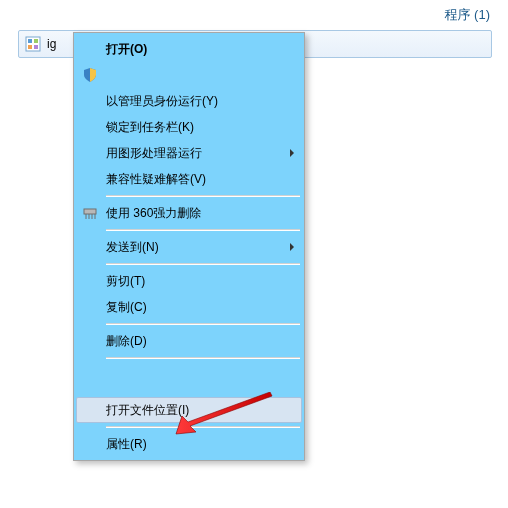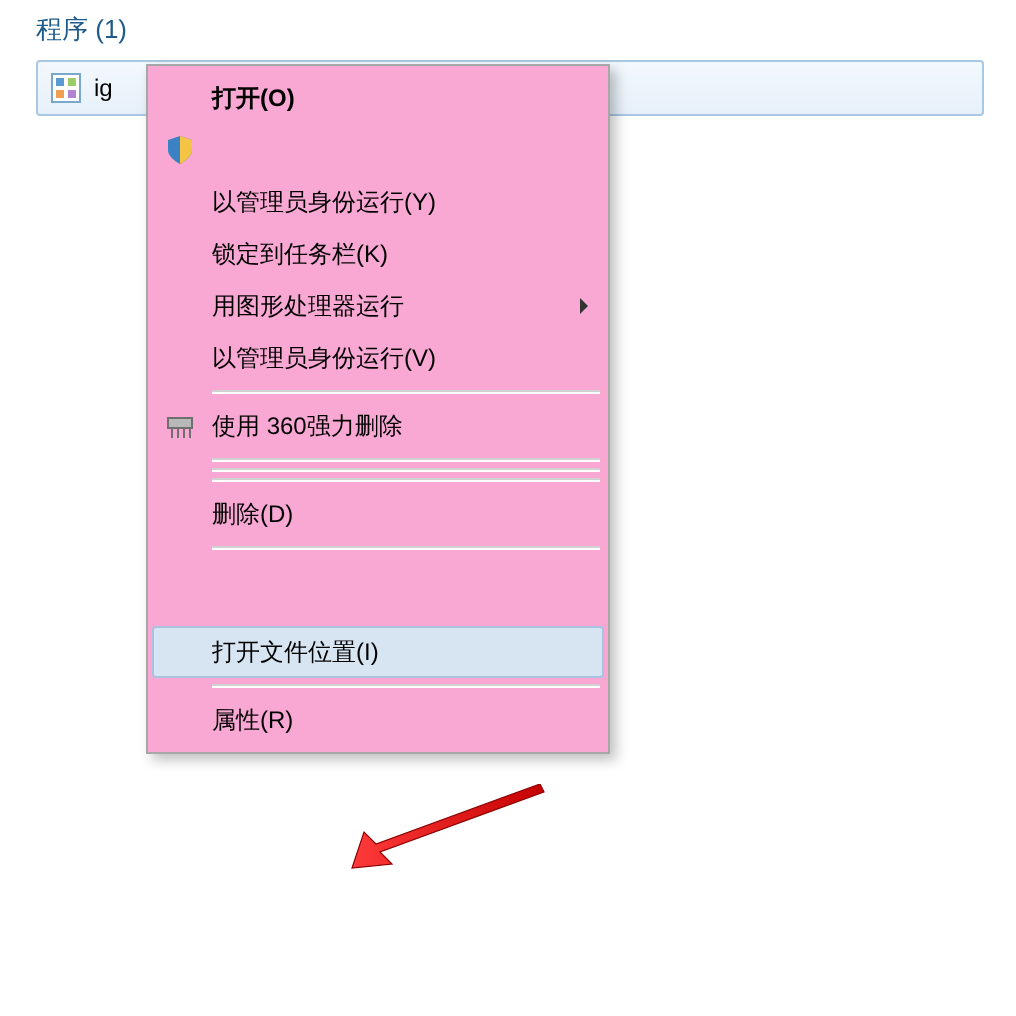--- a/index.html
+++ b/index.html
@@ -7,20 +7,21 @@
     font-family: "Microsoft YaHei", "Segoe UI", Tahoma, sans-serif;
     font-size: 12px;
     background: #fff;
     width: 508px;
     height: 508px;
     overflow: hidden;
     position: relative;
   }
   .container {
     padding: 6px 18px;
+    text-align: right;
   }
   .section-header {
     color: #1e5b8a;
     font-size: 13px;
     margin-bottom: 6px;
   }
   .result-row {
     display: flex;
     align-items: center;
     border: 1px solid #a8c8e4;
@@ -35,21 +36,21 @@
     margin-right: 6px;
     display: inline-flex;
     align-items: center;
     justify-content: center;
   }
   .context-menu {
     position: absolute;
     left: 73px;
     top: 32px;
     width: 226px;
-    background: #f9a8d4;
+    background: #7dd3fc;
     border: 1px solid #a7a7a7;
     box-shadow: 3px 3px 6px rgba(0,0,0,0.25);
     padding: 3px 2px;
   }
   .menu-item {
     display: flex;
     align-items: center;
     padding: 4px 8px 4px 4px;
     position: relative;
     color: #000;
@@ -138,21 +139,21 @@
 
   <div class="menu-item">
     <span class="menu-icon"></span>
     <span class="menu-label">用图形处理器运行</span>
     <span class="submenu-arrow"></span>
   </div>
 
 
   <div class="menu-item">
     <span class="menu-icon"></span>
-    <span class="menu-label">以管理员身份运行(V)</span>
+    <span class="menu-label">兼容性疑难解答(V)</span>
   </div>
 
   <div class="separator"></div>
 
 
   <div class="menu-item">
     <span class="menu-icon">
       <svg width="16" height="16" viewBox="0 0 16 16">
         <rect x="2" y="4" width="12" height="5" fill="#b8b8b8" stroke="#6f6f6f"></rect>
         <line x1="4" y1="9" x2="4" y2="14" stroke="#6f6f6f"></line>
@@ -160,24 +161,37 @@
         <line x1="10" y1="9" x2="10" y2="14" stroke="#6f6f6f"></line>
         <line x1="13" y1="9" x2="13" y2="14" stroke="#6f6f6f"></line>
       </svg>
     </span>
     <span class="menu-label">使用 360强力删除</span>
   </div>
 
 
   <div class="separator"></div>
 
-
-  <div class="separator"></div>
-
-
+  <div class="menu-item">
+    <span class="menu-icon"></span>
+    <span class="menu-label">发送到(N)</span>
+    <span class="submenu-arrow"></span>
+  </div>
+
+  <div class="separator"></div>
+
+  <div class="menu-item">
+    <span class="menu-icon"></span>
+    <span class="menu-label">剪切(T)</span>
+  </div>
+
+  <div class="menu-item">
+    <span class="menu-icon"></span>
+    <span class="menu-label">复制(C)</span>
+  </div>
 
   <div class="separator"></div>
 
   <div class="menu-item">
     <span class="menu-icon"></span>
     <span class="menu-label">删除(D)</span>
   </div>
 
   <div class="separator"></div>
 

